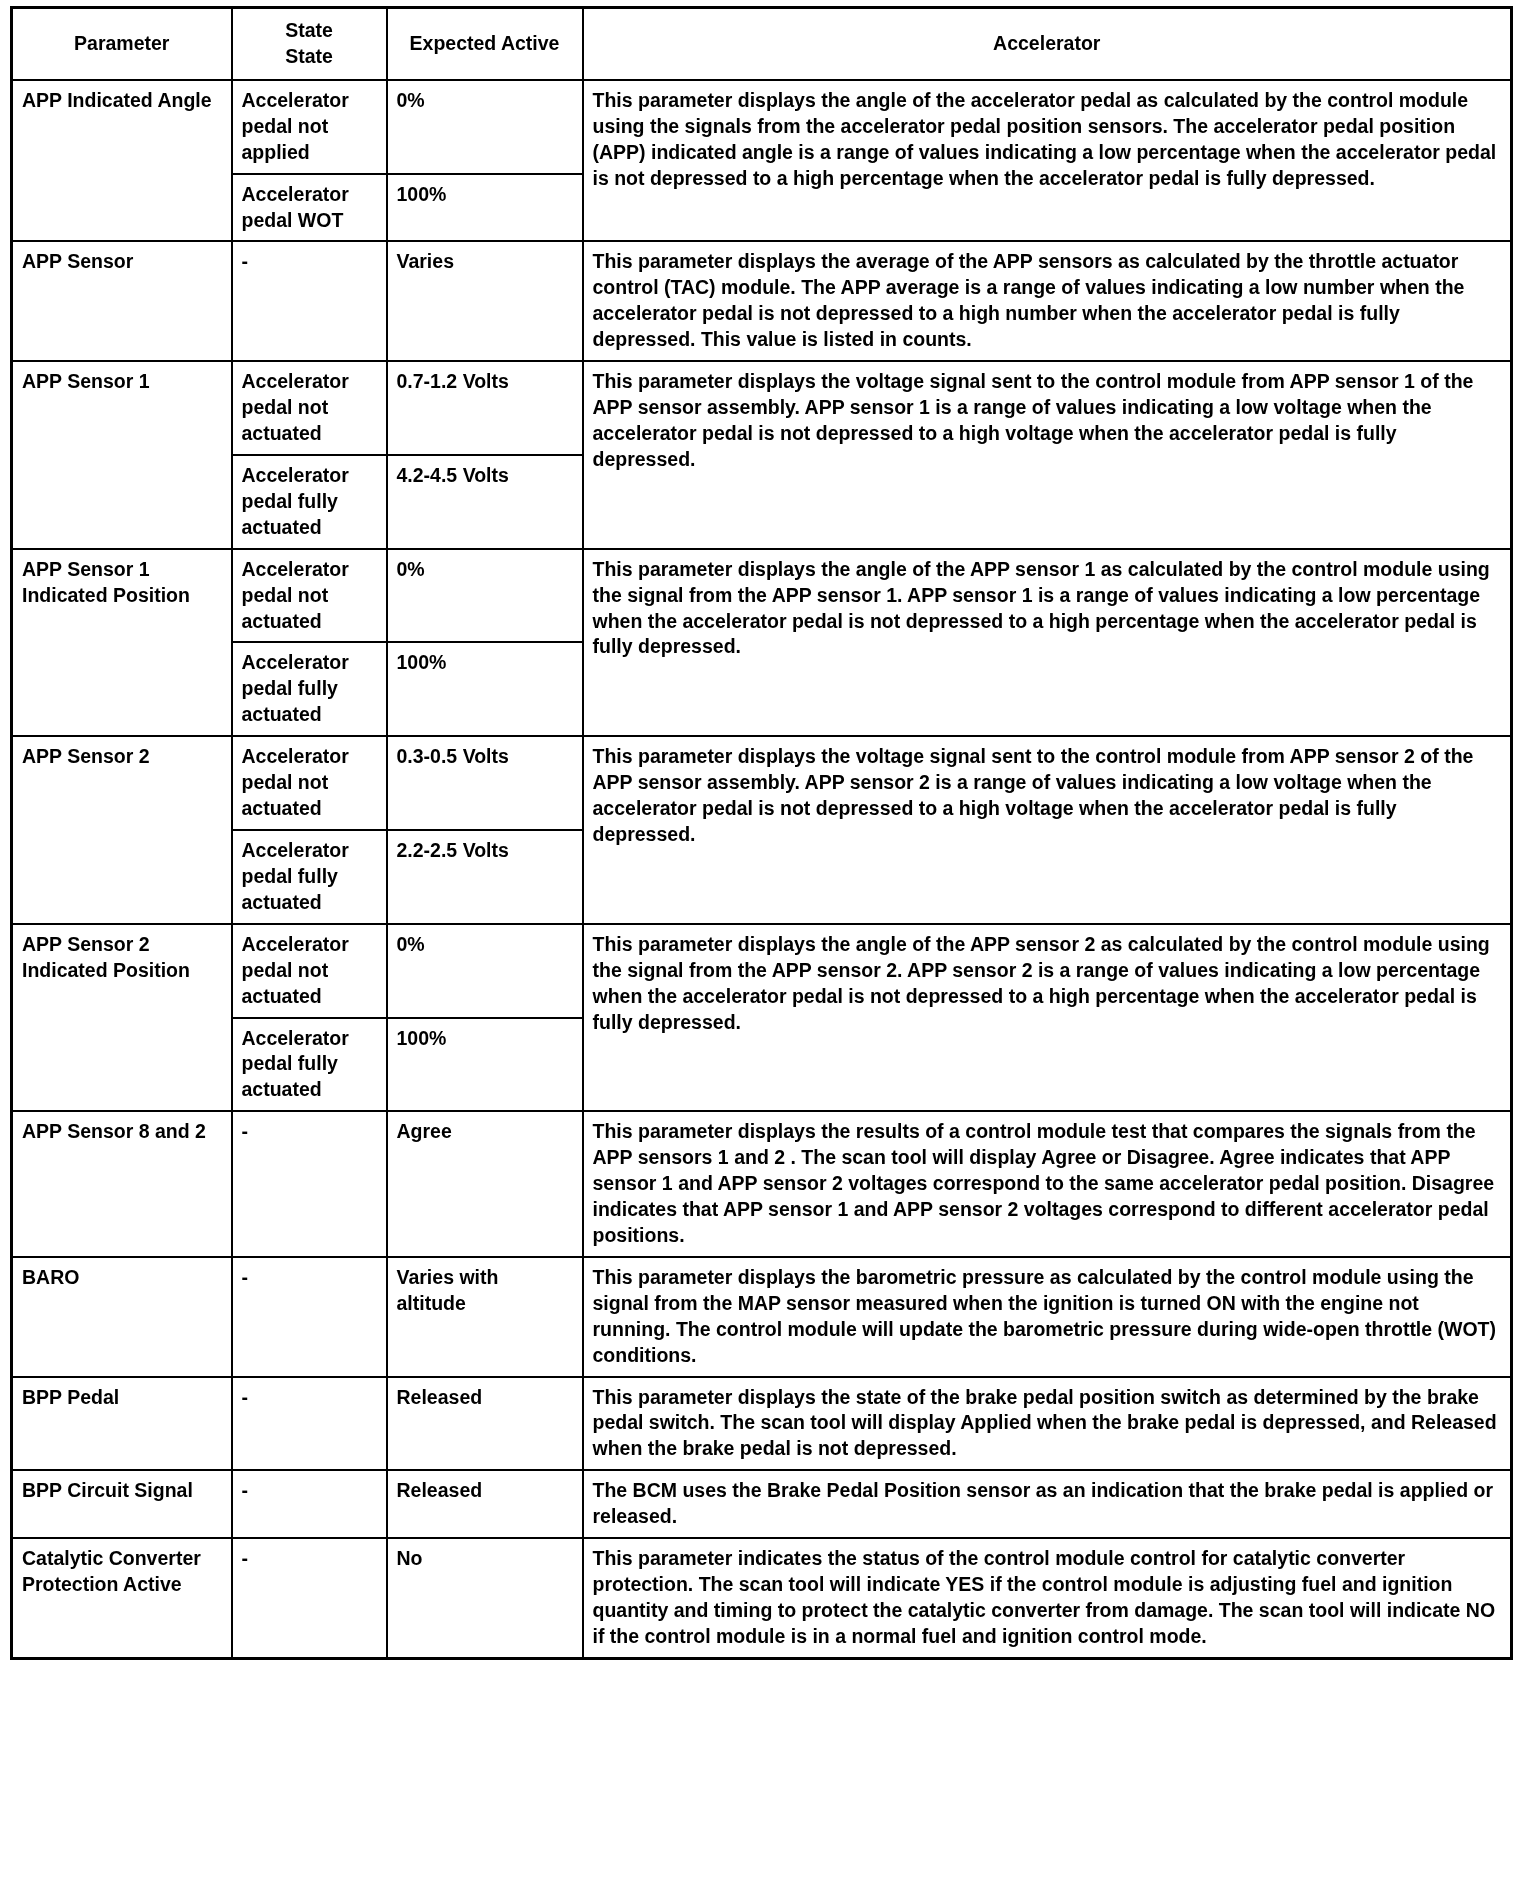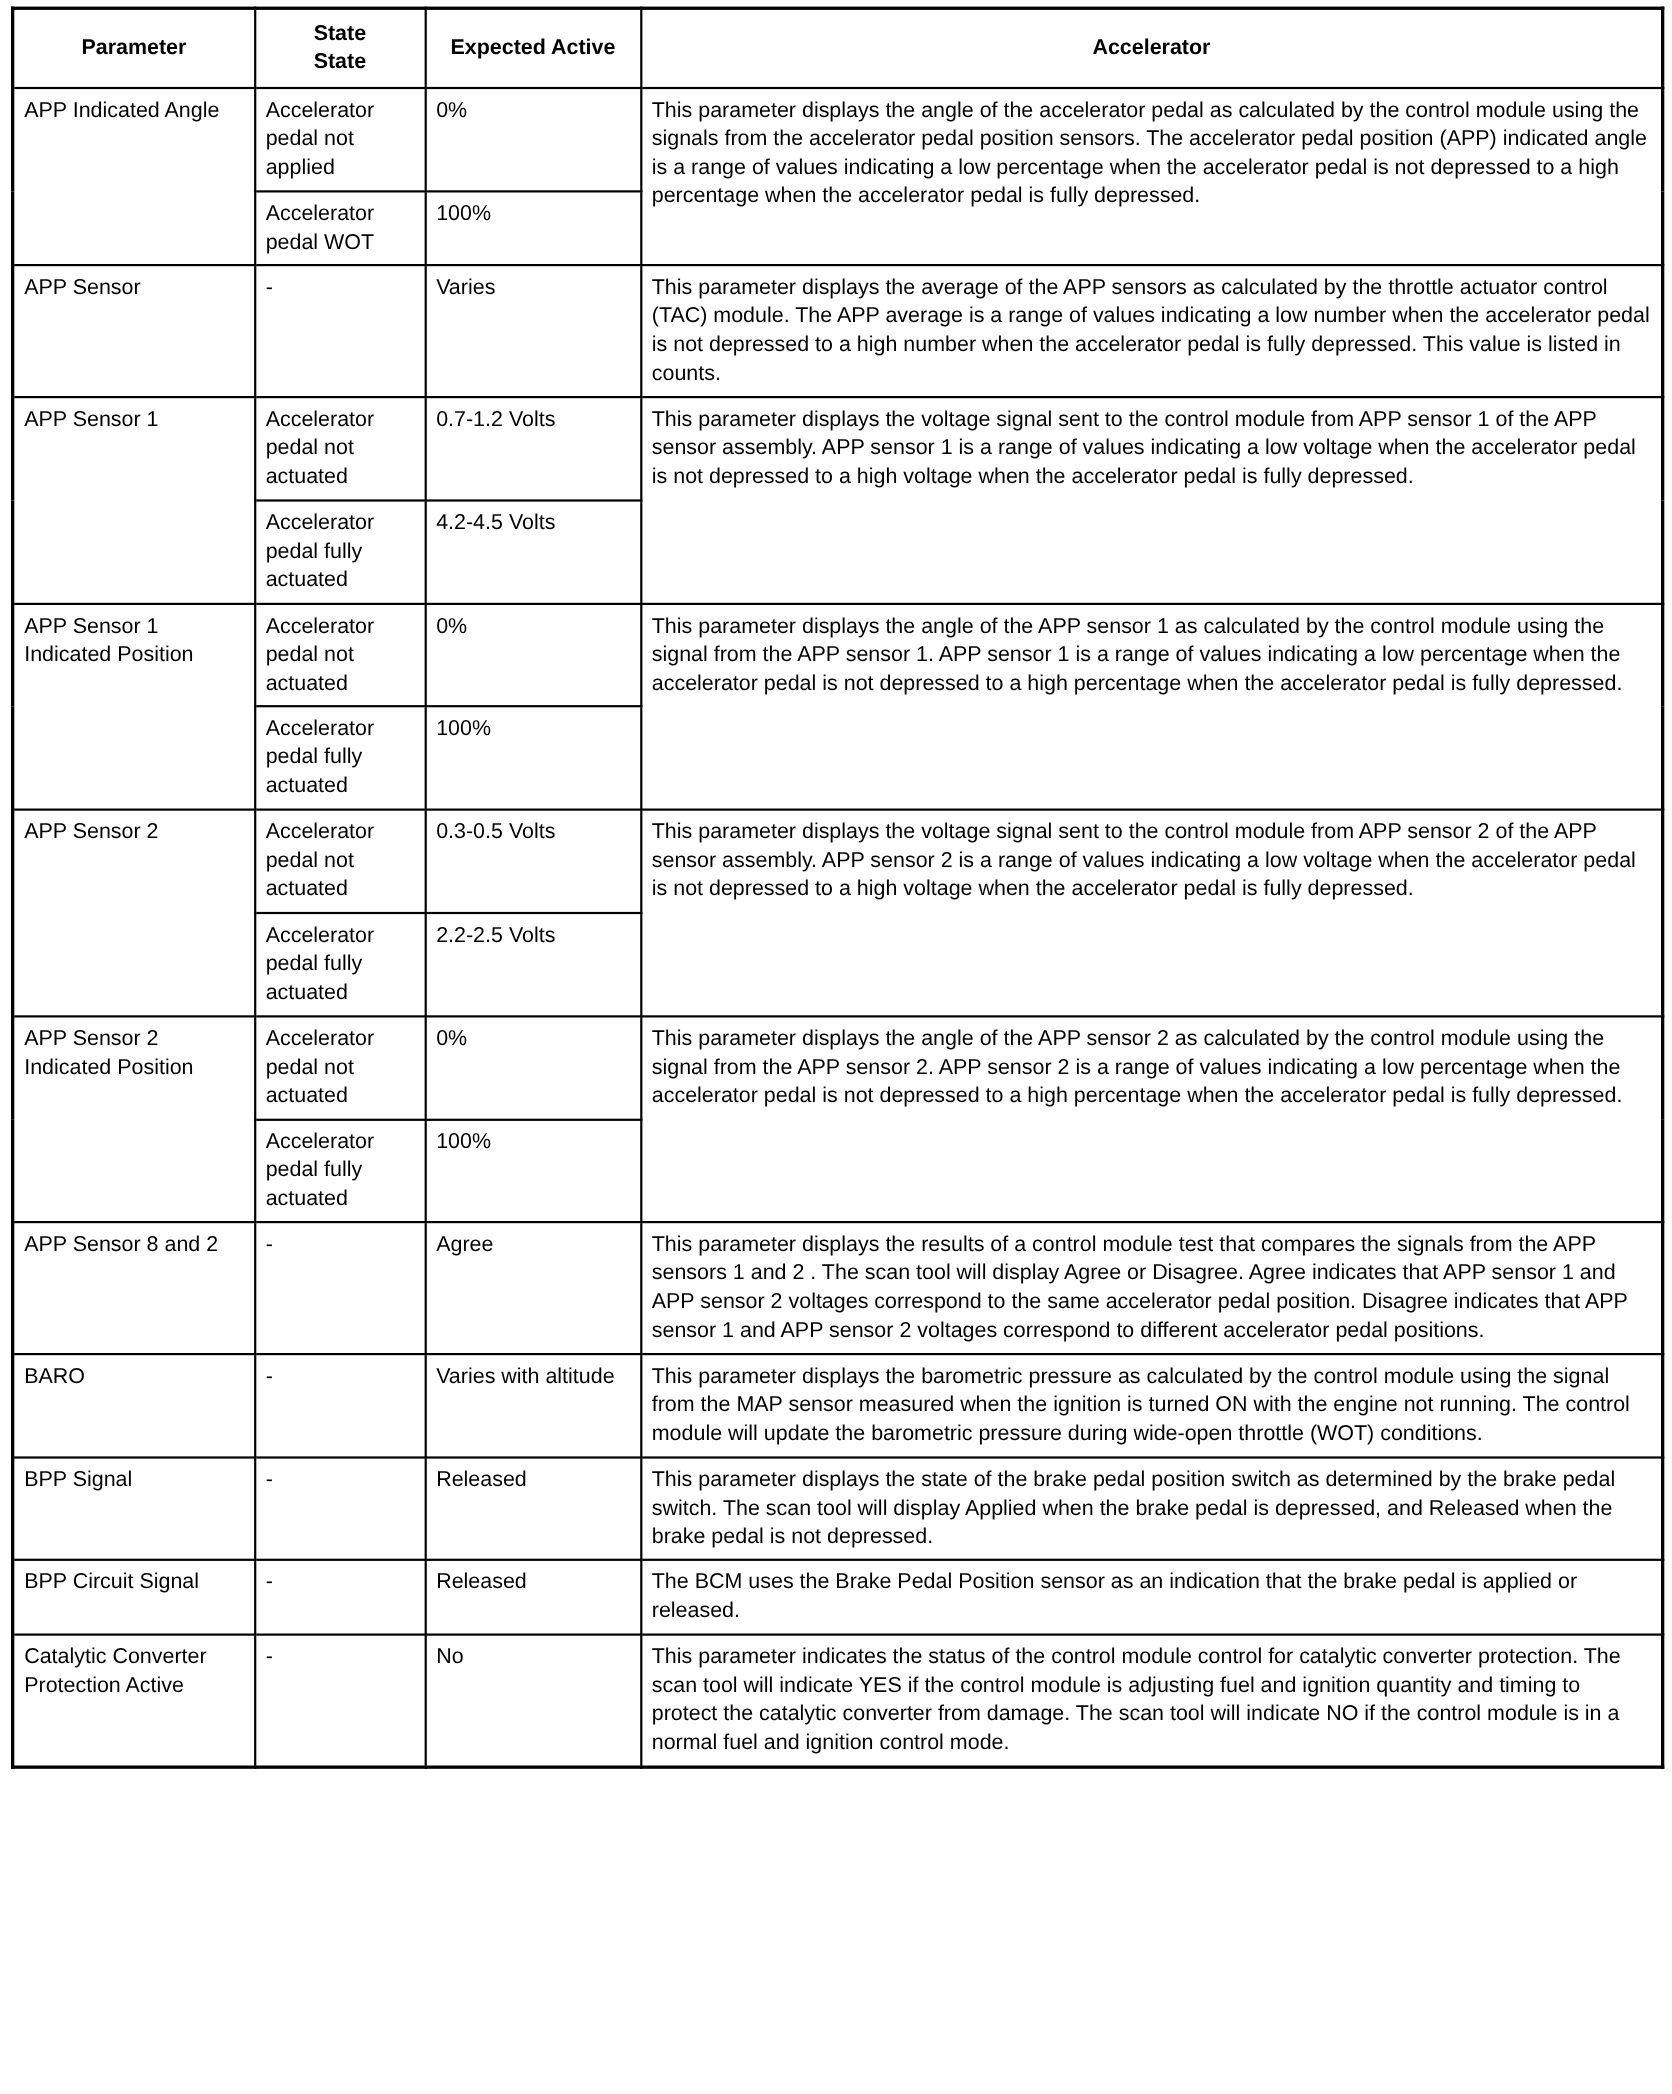--- a/index.html
+++ b/index.html
@@ -29,20 +29,21 @@
   table.param-table col.c-value { width: 196px; }
   table.param-table col.c-desc  { width: 929px; }
 
   table.param-table th,
   table.param-table td {
     border: 2px solid #000;
     vertical-align: top;
     font-size: 19.5px;
     line-height: 1.33;
     padding: 7px 9px 7px 9px;
+    font-weight: bold;
   }
   table.param-table thead th {
     text-align: center;
     font-weight: bold;
     vertical-align: middle;
     padding: 9px 6px 9px 6px;
   }
   td.param-cell {
     vertical-align: middle;
   }
@@ -145,21 +146,21 @@
           <td class="value-cell">Agree</td>
           <td class="desc-cell top">This parameter displays the results of a control module test that compares the signals from the APP sensors 1 and 2 . The scan tool will display Agree or Disagree. Agree indicates that APP sensor 1 and APP sensor 2 voltages correspond to the same accelerator pedal position. Disagree indicates that APP sensor 1 and APP sensor 2 voltages correspond to different accelerator pedal positions.</td>
         </tr>
         <tr>
           <td class="param-cell">BARO</td>
           <td class="state-cell">-</td>
           <td class="value-cell">Varies with altitude</td>
           <td class="desc-cell top">This parameter displays the barometric pressure as calculated by the control module using the signal from the MAP sensor measured when the ignition is turned ON with the engine not running. The control module will update the barometric pressure during wide-open throttle (WOT) conditions.</td>
         </tr>
         <tr>
-          <td class="param-cell">BPP Signal</td>
+          <td class="param-cell">BPP Pedal</td>
           <td class="state-cell">-</td>
           <td class="value-cell">Released</td>
           <td class="desc-cell top">This parameter displays the state of the brake pedal position switch as determined by the brake pedal switch. The scan tool will display Applied when the brake pedal is depressed, and Released when the brake pedal is not depressed.</td>
         </tr>
         <tr>
           <td class="param-cell">BPP Circuit Signal</td>
           <td class="state-cell">-</td>
           <td class="value-cell">Released</td>
           <td class="desc-cell top">The BCM uses the Brake Pedal Position sensor as an indication that the brake pedal is applied or released.</td>
         </tr>

